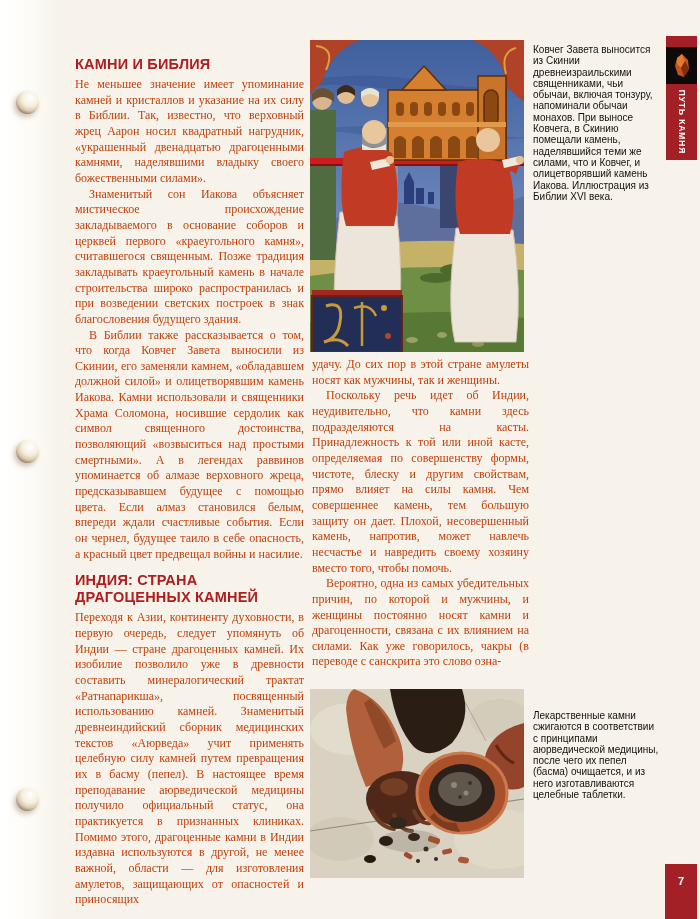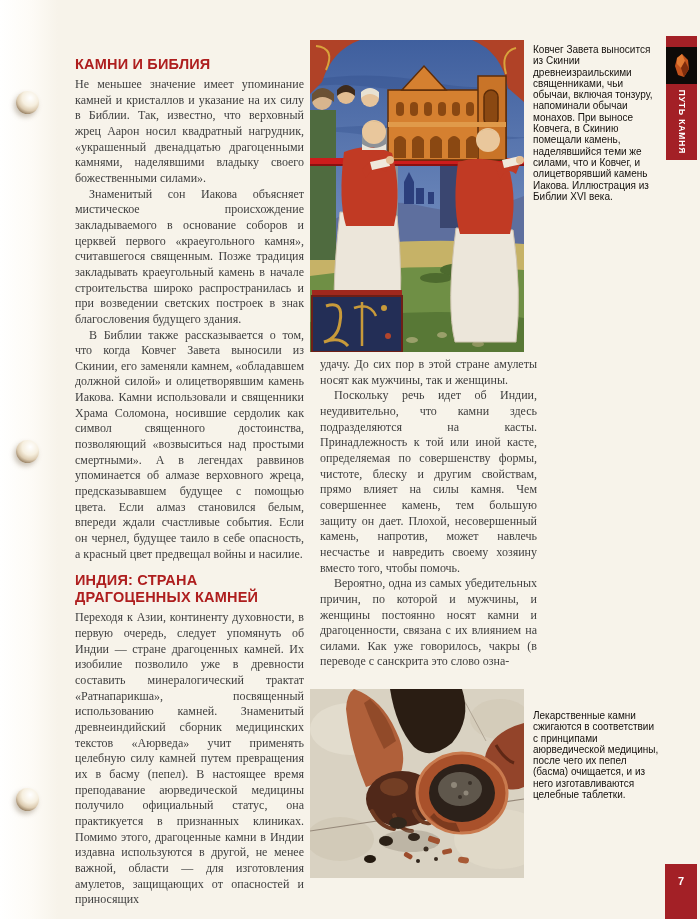--- a/index.html
+++ b/index.html
@@ -7,23 +7,23 @@
        font-family:"Liberation Serif",serif;overflow:hidden;}
   .left-edge{position:absolute;left:0;top:0;width:58px;height:919px;
       background:linear-gradient(90deg,#ffffff 0%,#fdfbf6 55%,#f7f3ea 100%);}
   .hole{position:absolute;left:16px;width:23px;height:23px;border-radius:50%;
       background:radial-gradient(circle at 62% 30%,#ffffff 0%,#f6efdf 38%,#dccbb0 60%,#8a7254 82%,#32251a 100%);
       box-shadow:-2px 3px 5px rgba(110,90,60,.35);}
   .hole.h1{top:91px}.hole.h2{top:440px}.hole.h3{top:788px}
 
   .col{position:absolute;}
   .col1{left:75px;top:38px;width:229px;margin-top:18px;}
-  .col2{left:312px;top:357px;width:217px;margin-left:8px;}
+  .col2{left:312px;top:357px;width:217px;}
   .col p{margin:0;font-size:12px;line-height:15.65px;text-align:justify;
-      color:#404040;}
+      color:#c2410c;}
   .col p.indent{text-indent:14px;}
   h2.sec{margin:0 0 4px 0;font-family:"Liberation Sans",sans-serif;font-weight:bold;
       font-size:14.5px;line-height:17px;color:#ae1e1e;letter-spacing:.2px;}
   h2.sec.second{margin-top:10px;}
 
   .figure{position:absolute;overflow:hidden;}
   .fig-ark{left:310px;top:40px;width:214px;height:312px;}
   .fig-ayur{left:310px;top:689px;width:214px;height:189px;}
 
   .caption{position:absolute;width:127px;font-family:"Liberation Sans",sans-serif;

